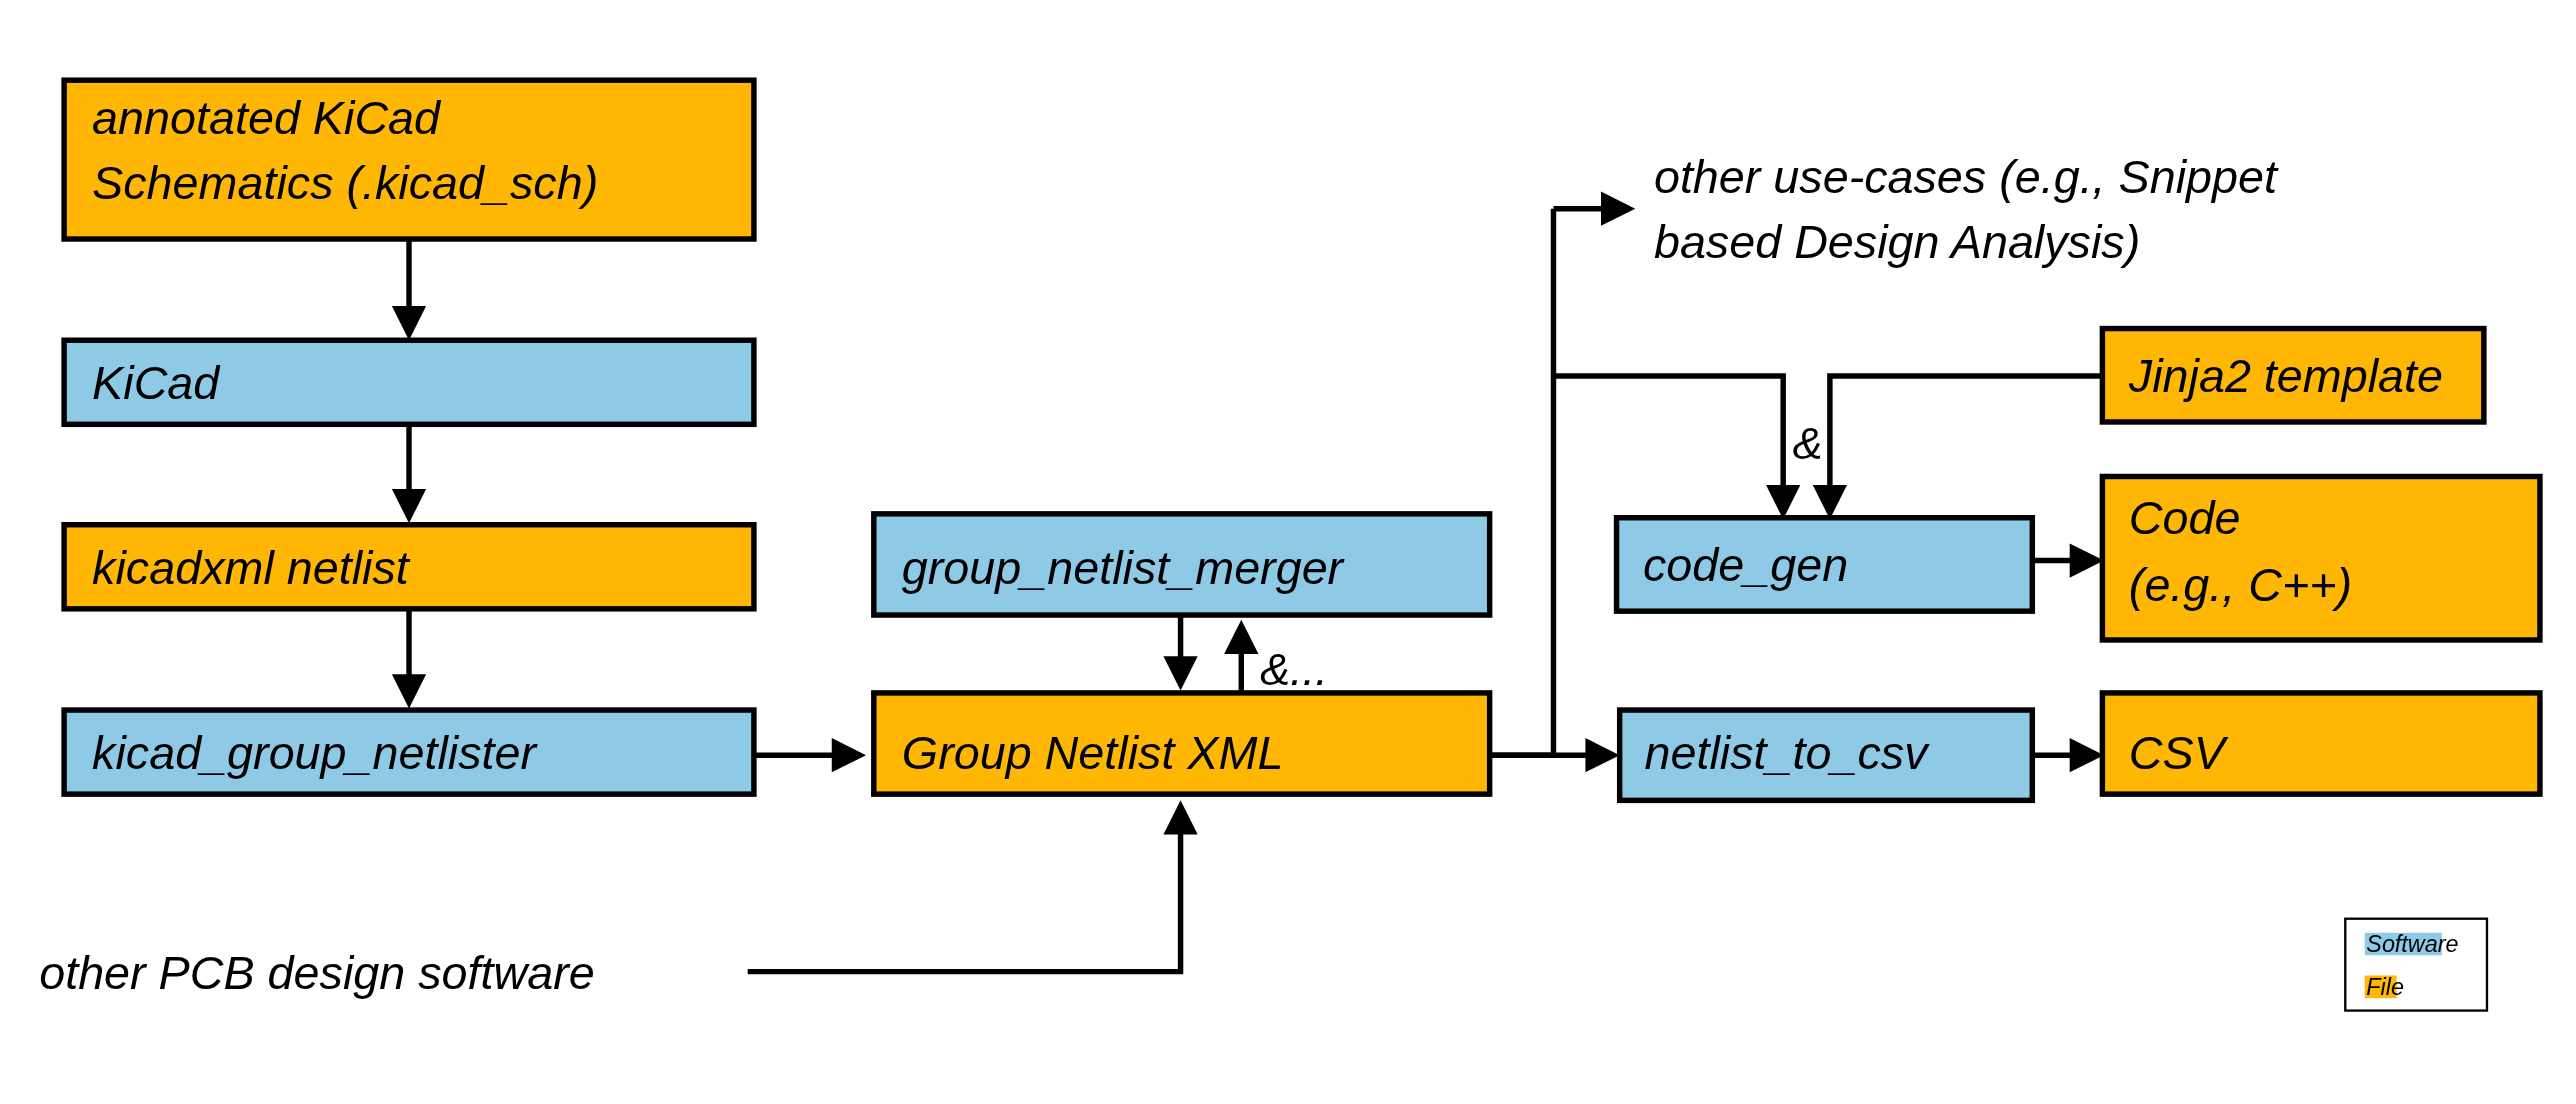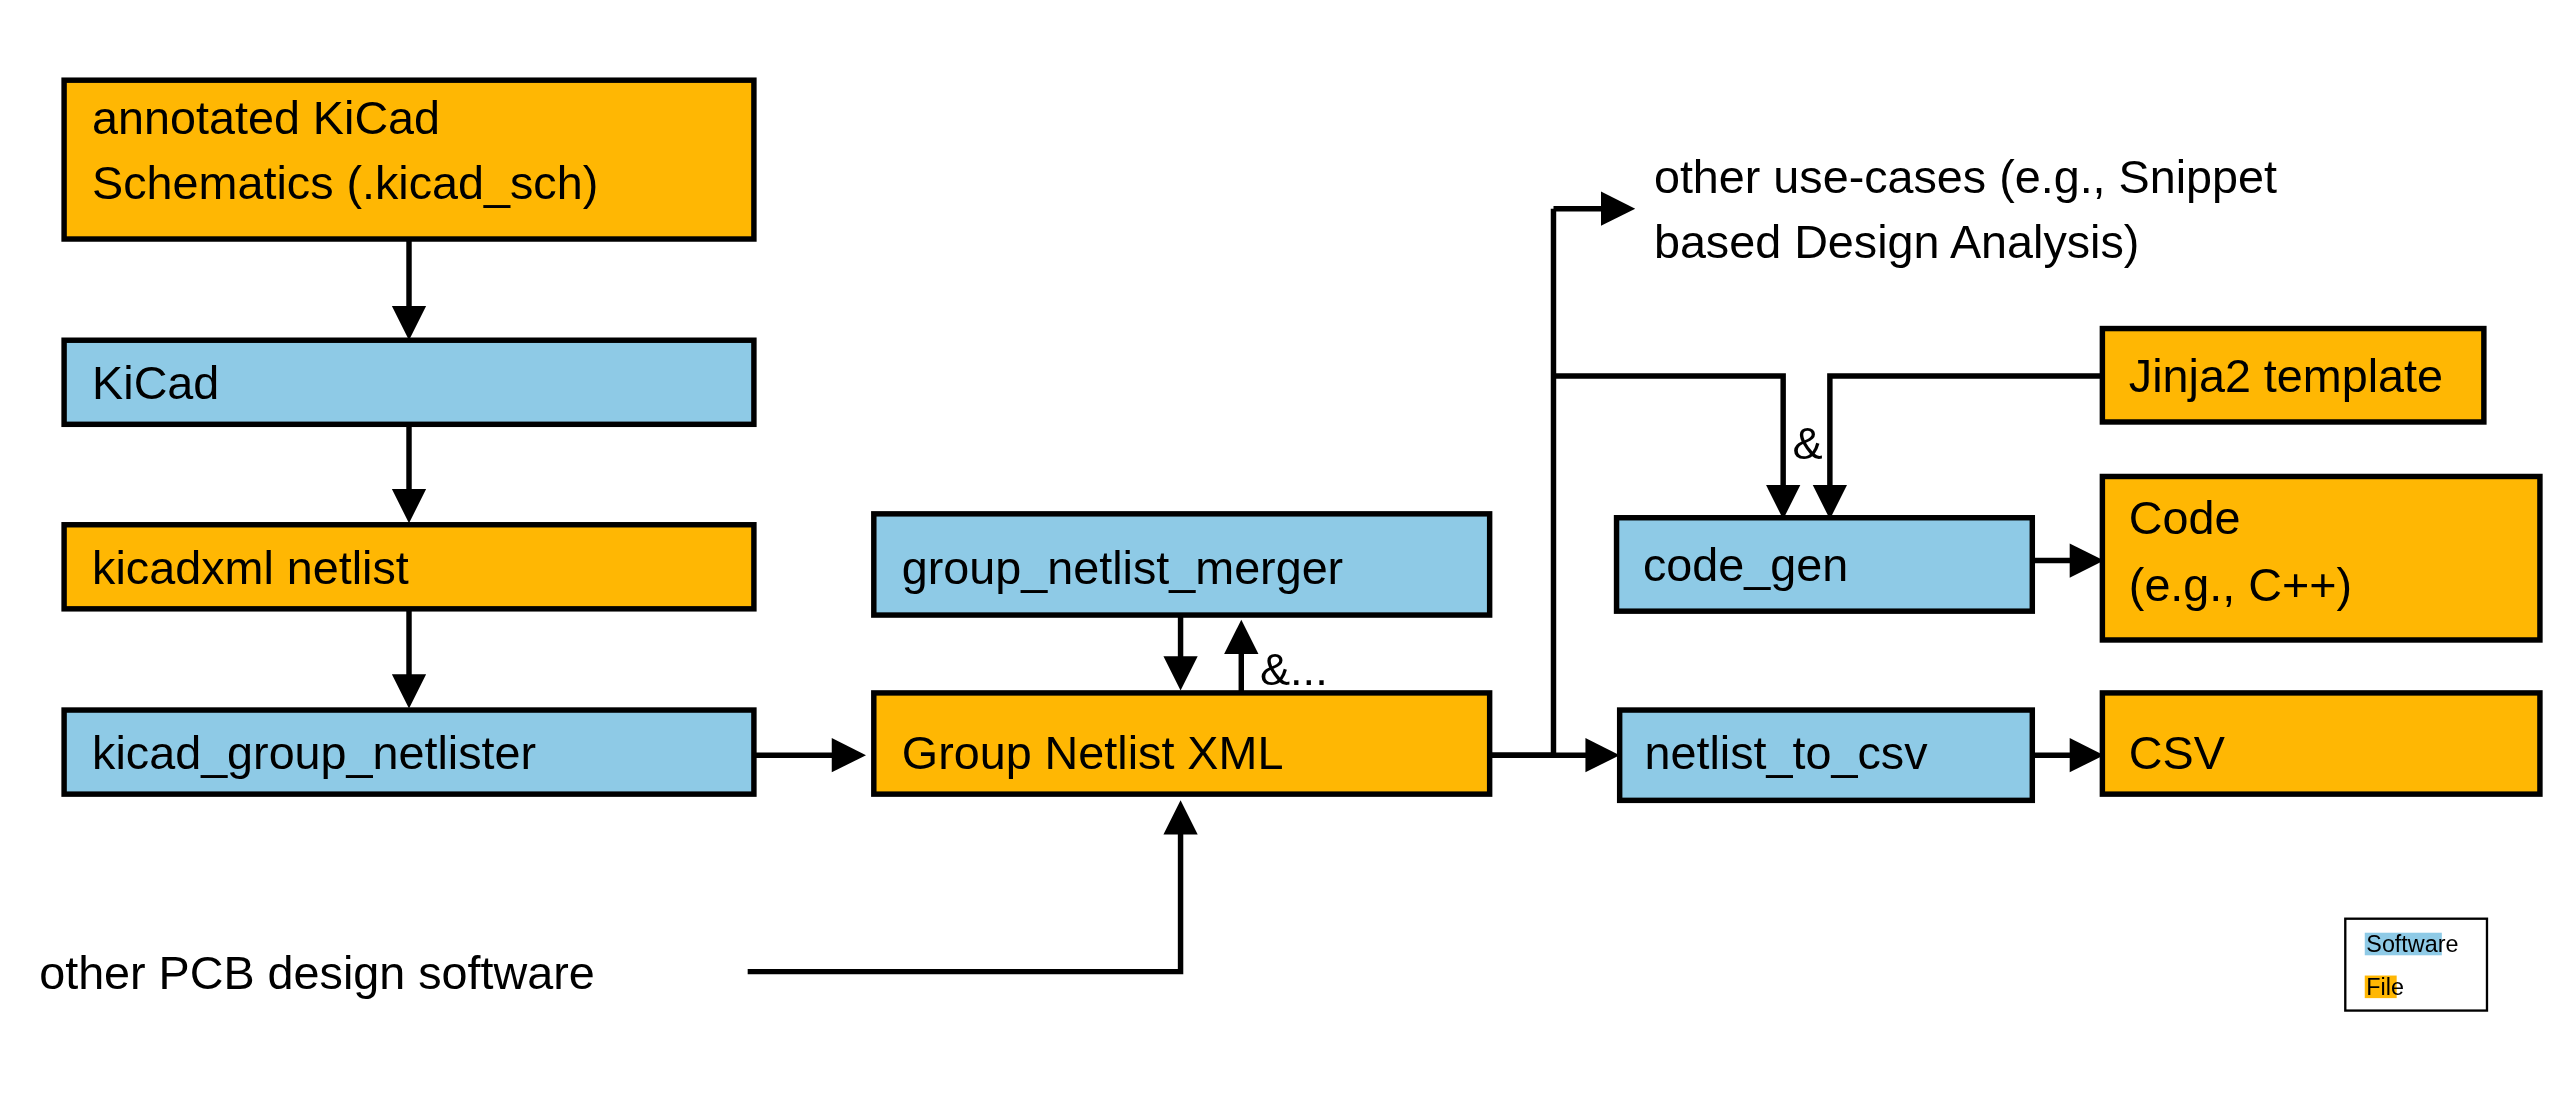--- a/index.html
+++ b/index.html
@@ -11,20 +11,21 @@
     width: 2576px;
     height: 1104px;
     font-family: "Liberation Sans", sans-serif;
     overflow: hidden;
   }
   #diagram-root {
     position: relative;
     width: 2576px;
     height: 1104px;
     background: #ffffff;
+    font-style: italic;
   }
   svg#flow {
     position: absolute;
     left: 0;
     top: 0;
     width: 2576px;
     height: 1104px;
   }
   .nodebox {
     stroke: #000000;

